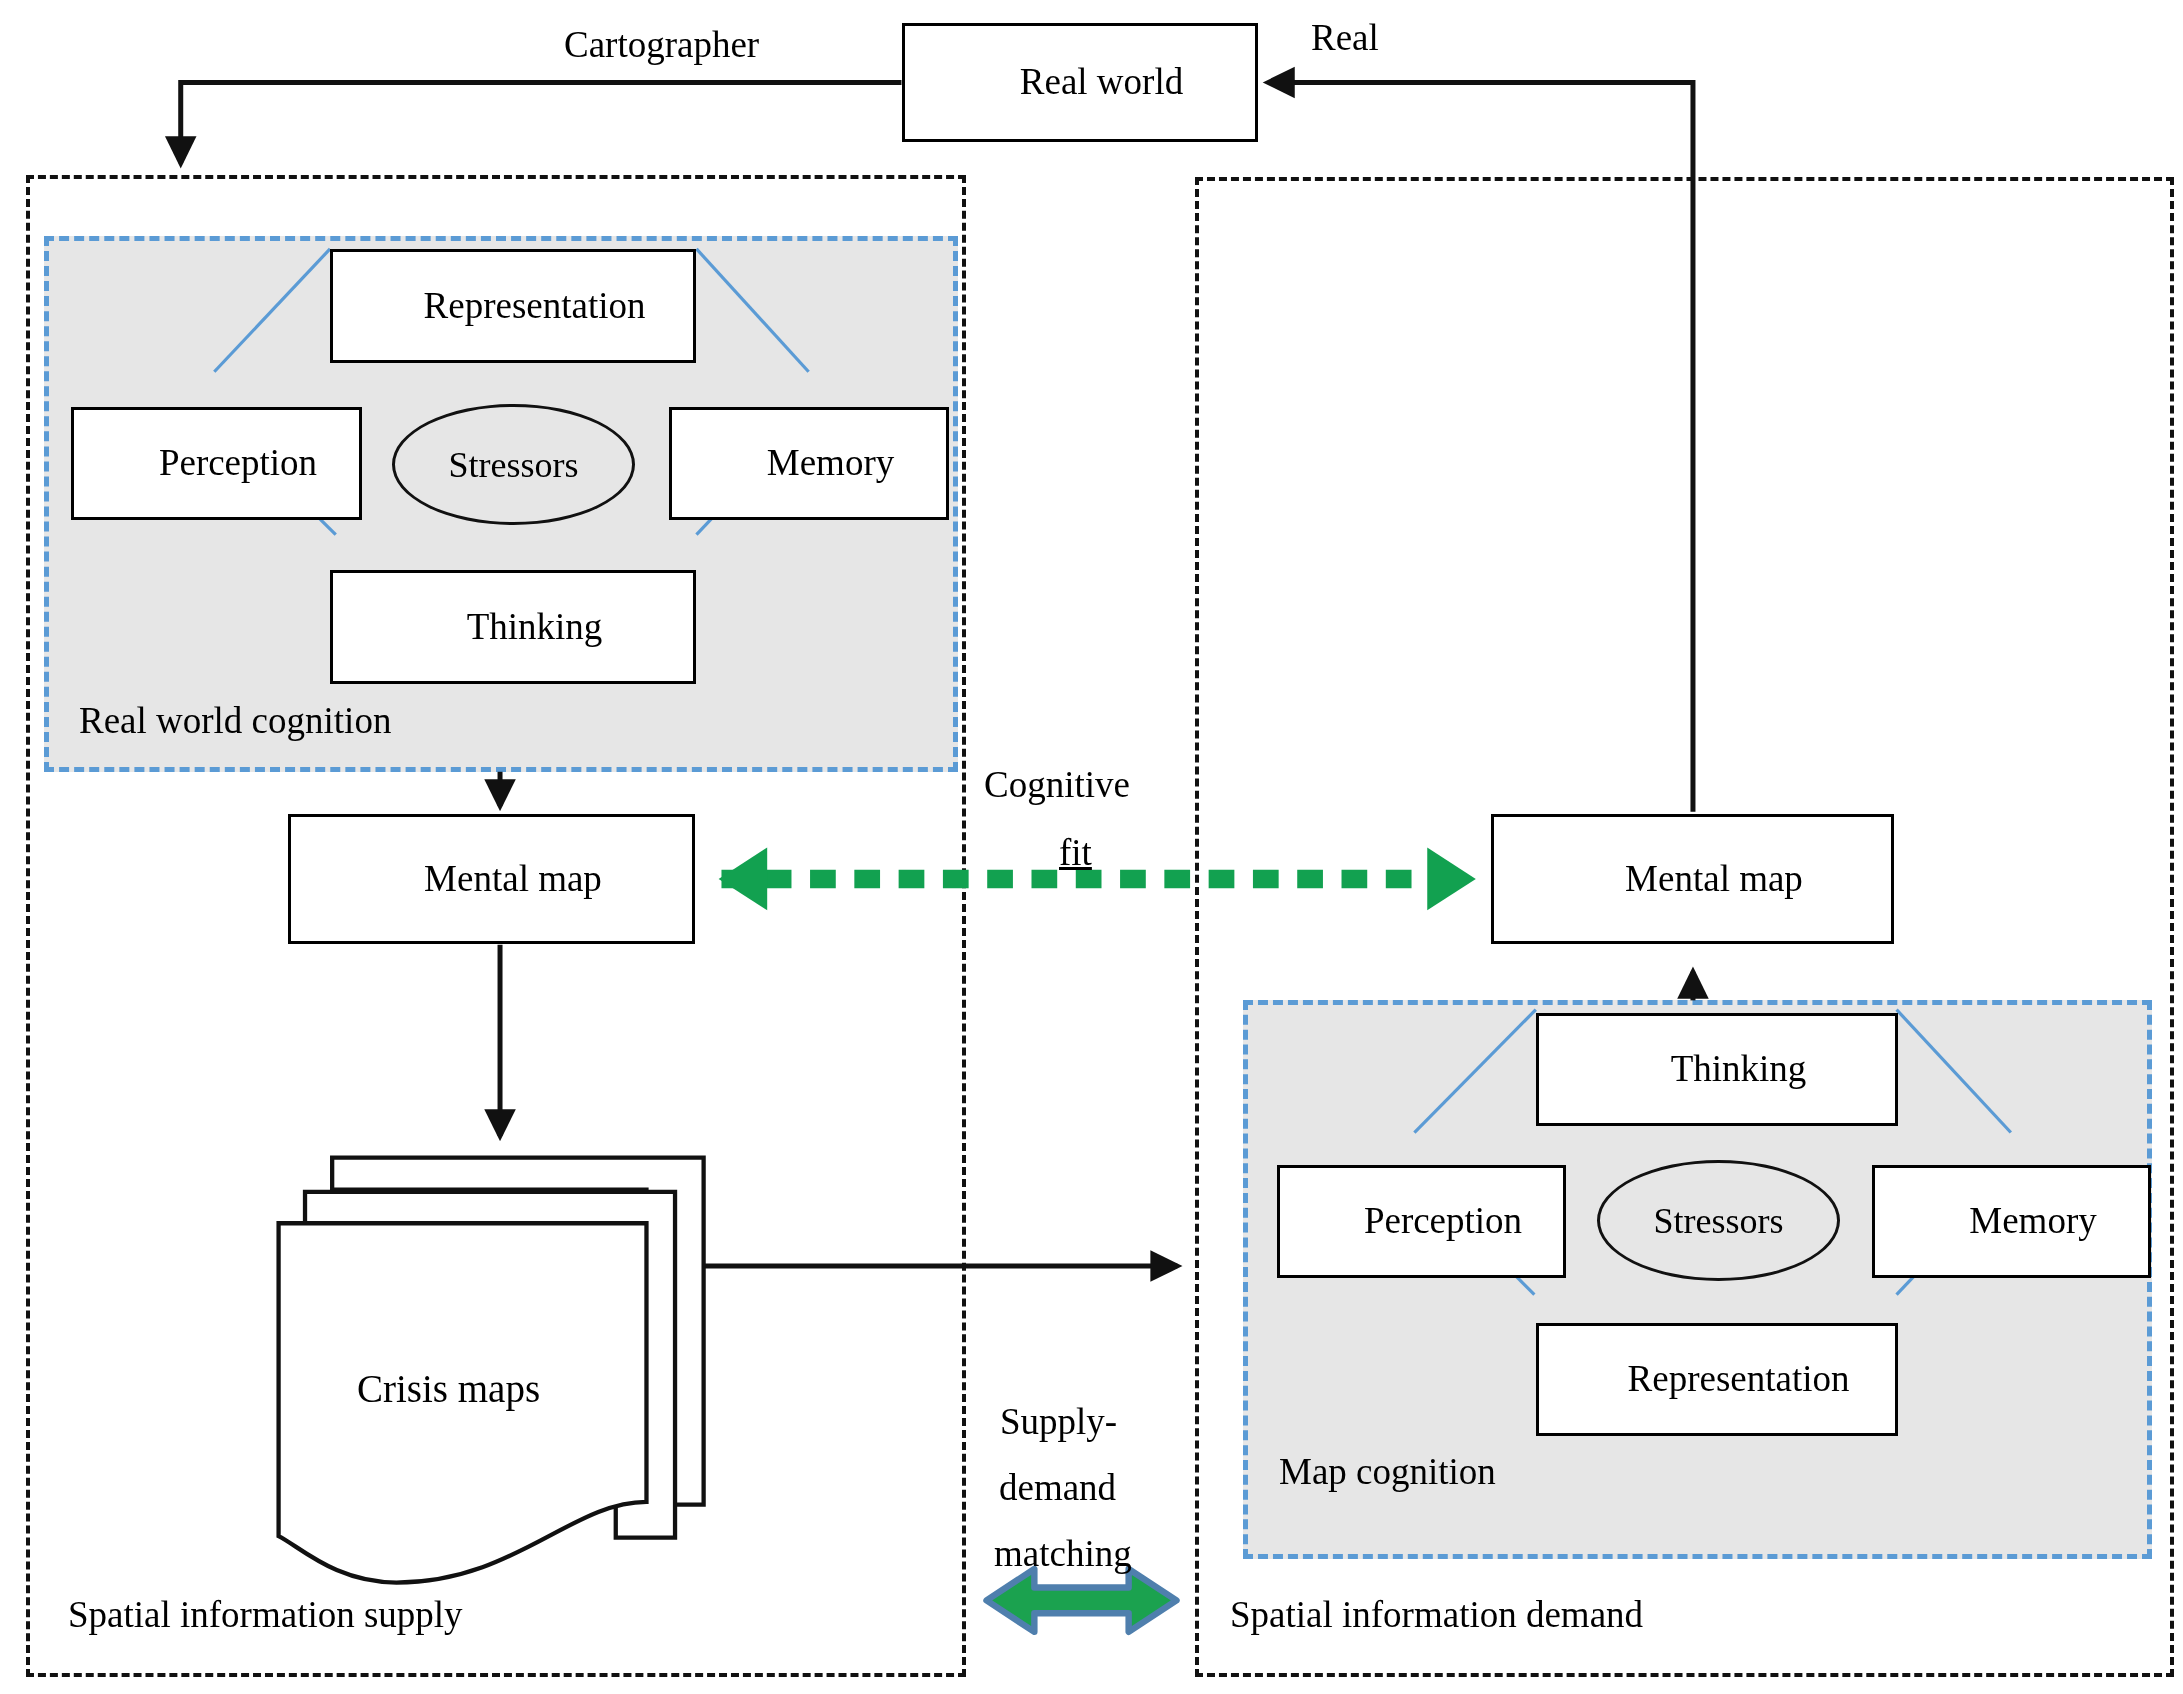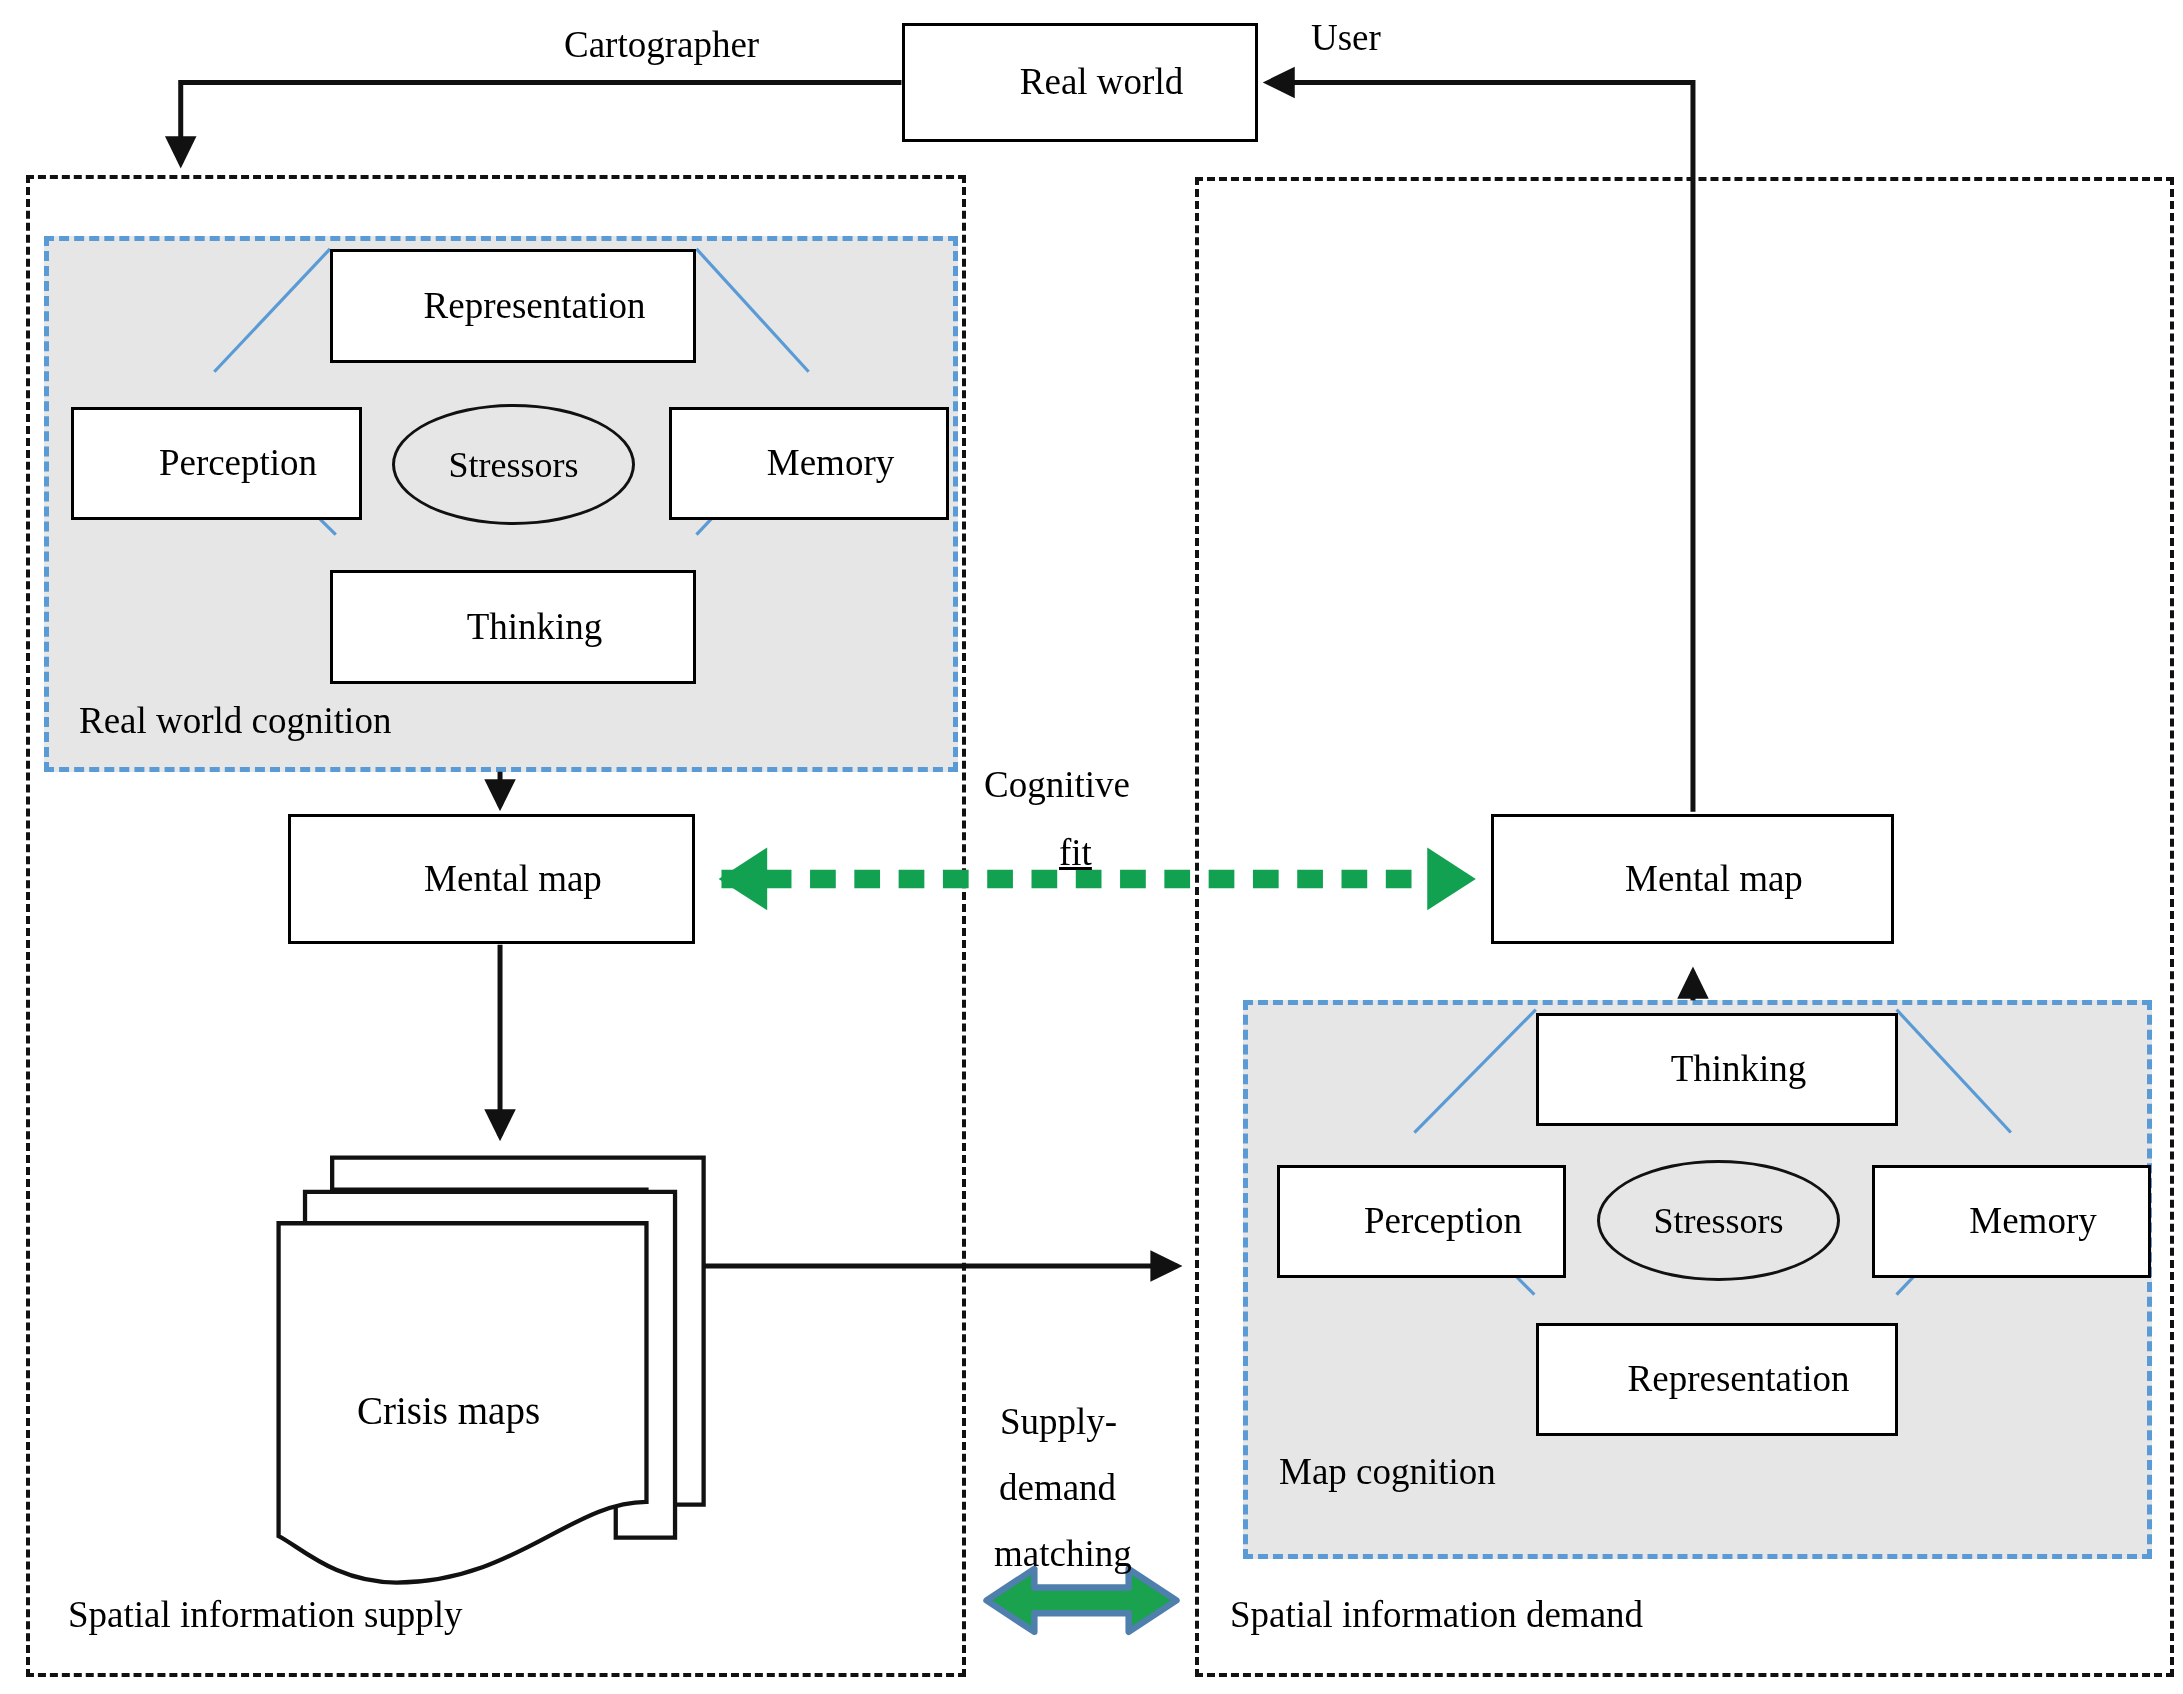--- a/index.html
+++ b/index.html
@@ -14,21 +14,21 @@
 
   .ellipse{position:absolute;box-sizing:border-box;border:3.6px solid #111;border-radius:50%;
            background:transparent;display:flex;align-items:center;justify-content:center;
            font-size:36px;}
 
   .dashblack{position:absolute;box-sizing:border-box;border:4.3px dashed #111;background:transparent;}
   .dashblue{position:absolute;box-sizing:border-box;border:5.7px dashed #5b9bd5;background:#e6e6e6;}
 
   .plainlabel{position:absolute;font-size:37px;white-space:nowrap;}
   .plainlabel.ctr{text-align:center;}
-  .doc-text{position:absolute;font-size:39px;white-space:nowrap;margin-top:22px;}
+  .doc-text{position:absolute;font-size:39px;white-space:nowrap;}
 </style>
 </head>
 <body>
 
 <div id="stage">
 
   <div class="dashblack" style="left:26px;top:175px;width:940px;height:1502px;"></div>
   <div class="dashblack" style="left:1195px;top:177px;width:979px;height:1500px;"></div>
 
   <div class="dashblue" style="left:44px;top:236px;width:914px;height:536px;"></div>
@@ -103,21 +103,21 @@
                C 800 2102 720 2215 555 2215
                C 470 2215 420 2165 390 2150 z"></path>
     </g>
   </svg>
 
   <div class="nodebox" style="left:902px;top:23px;width:356px;height:119px;">
     <span>Real world</span>
   </div>
 
   <div class="plainlabel" style="left:564px;top:23px;">Cartographer</div>
-  <div class="plainlabel" style="left:1311px;top:15.7px;">User</div>
+  <div class="plainlabel" style="left:1311px;top:15.7px;">Real</div>
 
   <div class="nodebox" style="left:330px;top:249px;width:366px;height:114px;">
     <span>Representation</span>
   </div>
 
   <div class="nodebox" style="left:71px;top:407px;width:291px;height:113px;">
     <span>Perception</span>
   </div>
 
   <div class="nodebox" style="left:669px;top:407px;width:280px;height:113px;">

